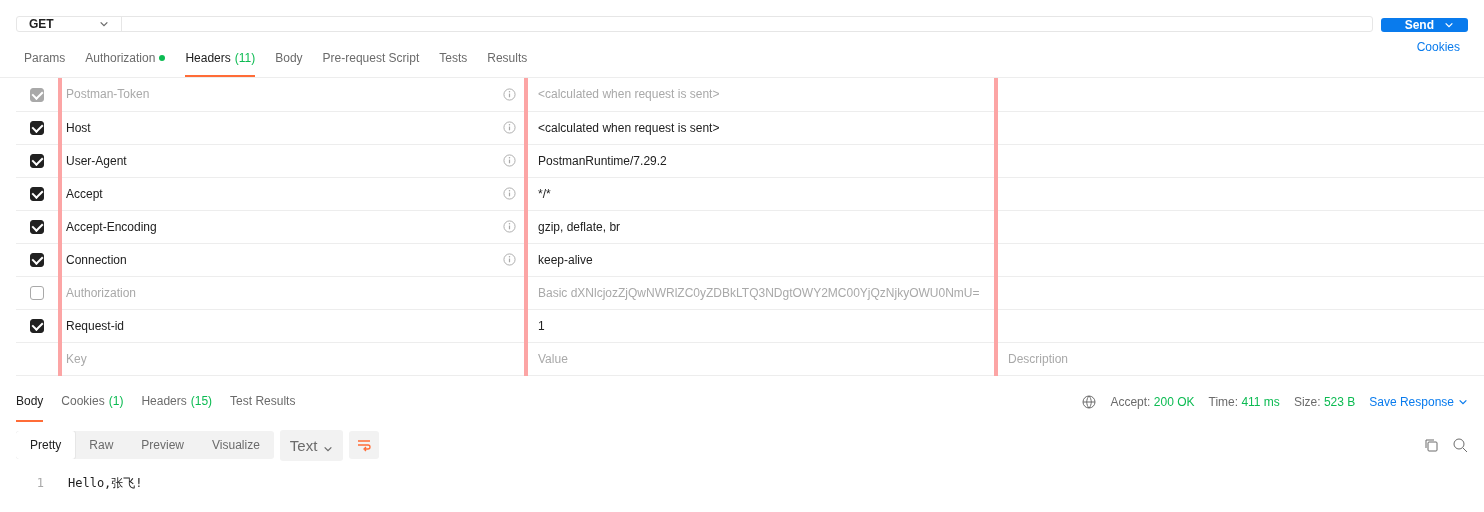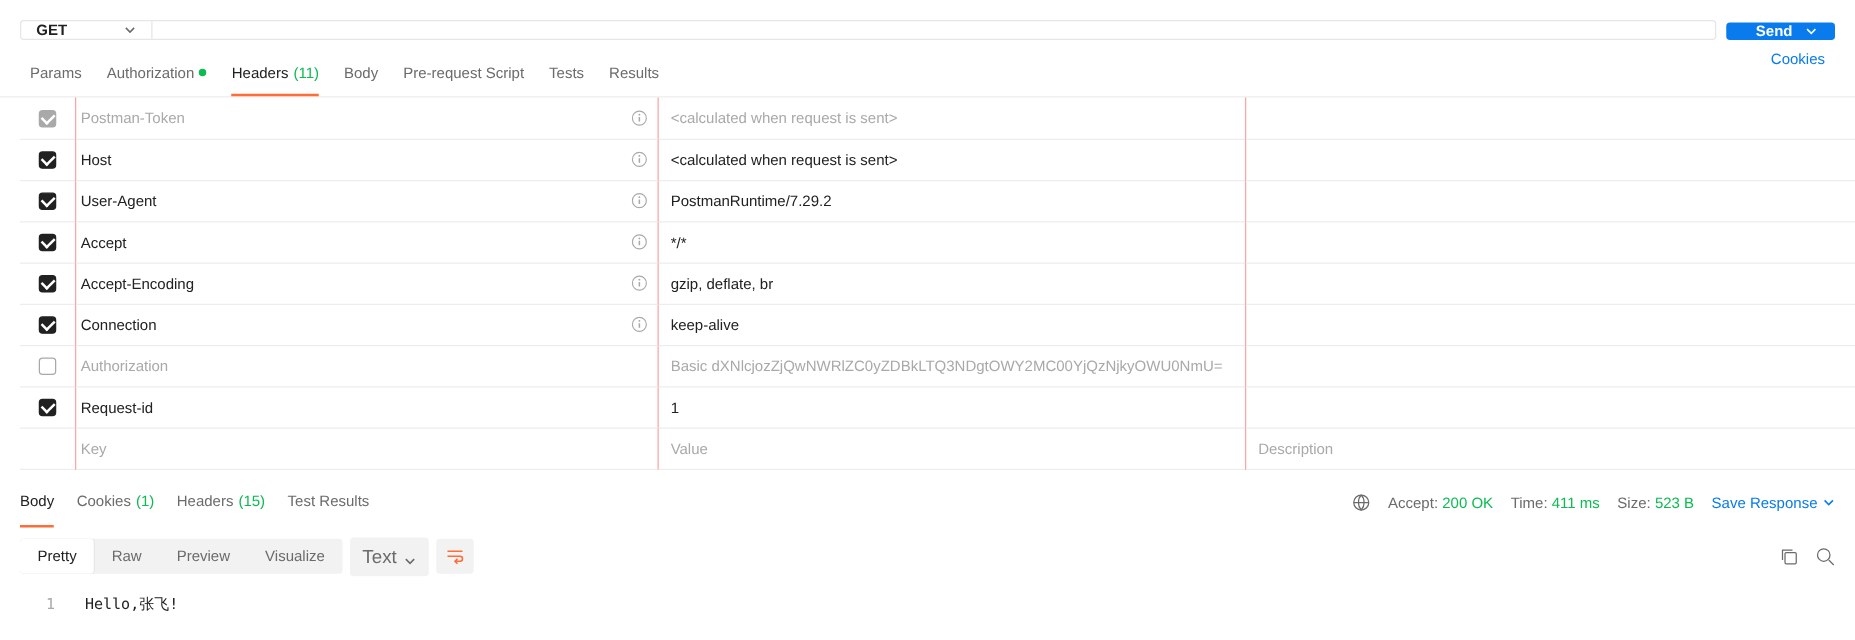--- a/index.html
+++ b/index.html
@@ -14,21 +14,21 @@
 .send-btn .chev path { stroke: #fff; }
 .tabs-row { display: flex; align-items: flex-start; padding: 0 24px; border-bottom: 1px solid #ededed; height: 38px; justify-content: space-between; }
 .tabs-left { display: flex; gap: 20px; align-items: center; height: 100%; }
 .tabs-row .tab { display: flex; align-items: center; height: 100%; font-size: 12px; color: #6b6b6b; cursor: pointer; border-bottom: 2px solid transparent; }
 .tabs-row .tab.active { color: #212121; border-bottom: 2px solid #ff6c37; }
 .count { color: #0cbb52; margin-left: 4px; }
 .dot { width: 6px; height: 6px; border-radius: 50%; background: #0cbb52; margin-left: 4px; }
 .link-blue { color: #097bed; font-size: 12px; cursor: pointer; }
 .headers-table { border-collapse: collapse; width: calc(100% - 16px); margin-left: 16px; }
 .headers-table tr { border-bottom: 1px solid #ededed; }
-.headers-table td { padding: 0; height: 33px; vertical-align: middle; border-right: 1px solid #fca5a5; }
+.headers-table td { padding: 0; height: 33px; vertical-align: middle; border-right: 4px solid #fca5a5; }
 .headers-table td:last-child { border-right: none; }
 .col-check { width: 44px; text-align: center; }
 .col-key { width: 466px; padding-left: 4px !important; }
 .col-val { width: 470px; padding-left: 10px !important; }
 .col-desc { padding-left: 10px !important; }
 .chk { display: inline-block; width: 14px; height: 14px; border-radius: 3px; border: 1px solid #a9a9a9; vertical-align: middle; position: relative; }
 .chk.checked { background: #212121; border-color: #212121; }
 .chk.checked::after { content: ""; position: absolute; left: 3px; top: 0px; width: 5px; height: 8px; border: solid #fff; border-width: 0 2px 2px 0; transform: rotate(45deg); }
 .chk.grey { background: #a9a9a9; border-color: #a9a9a9; }
 .chk.grey::after { content: ""; position: absolute; left: 3px; top: 0px; width: 5px; height: 8px; border: solid #fff; border-width: 0 2px 2px 0; transform: rotate(45deg); }

